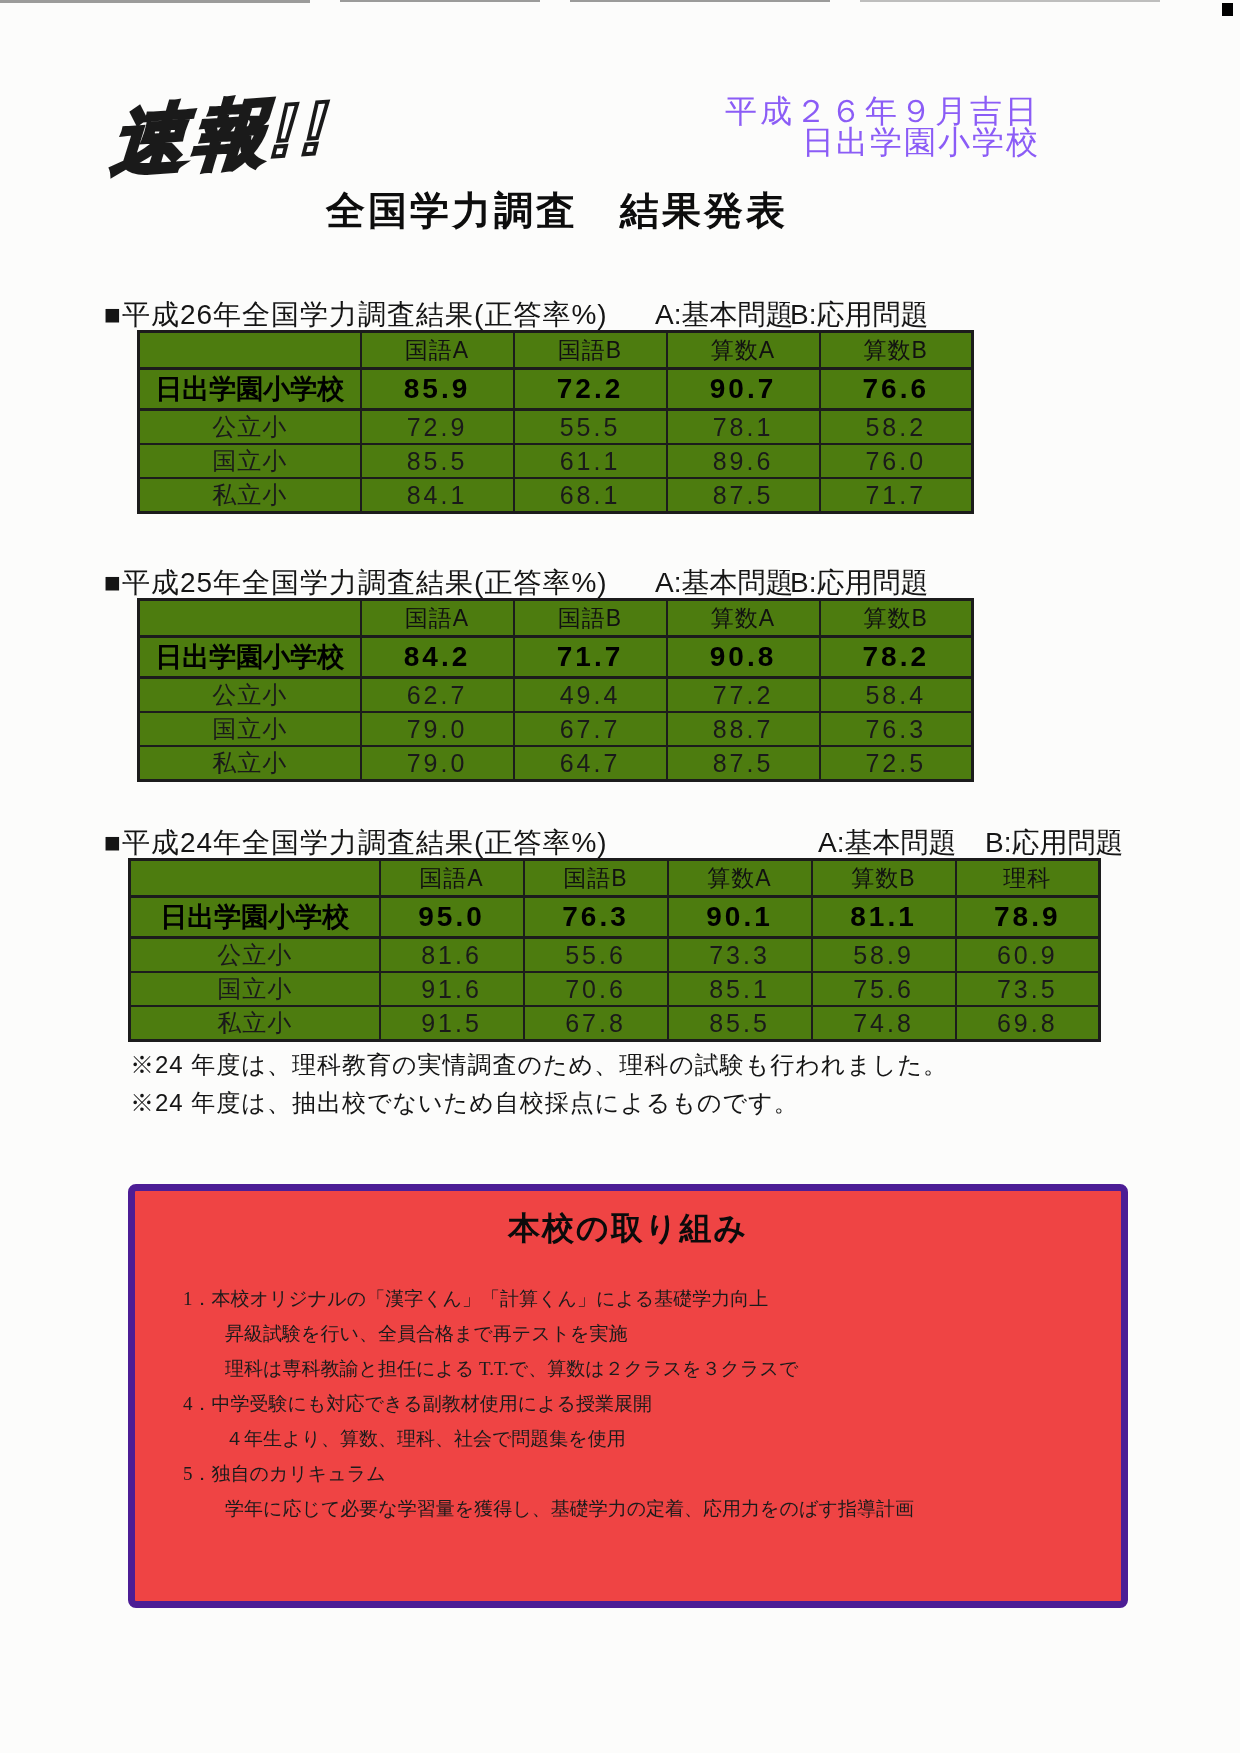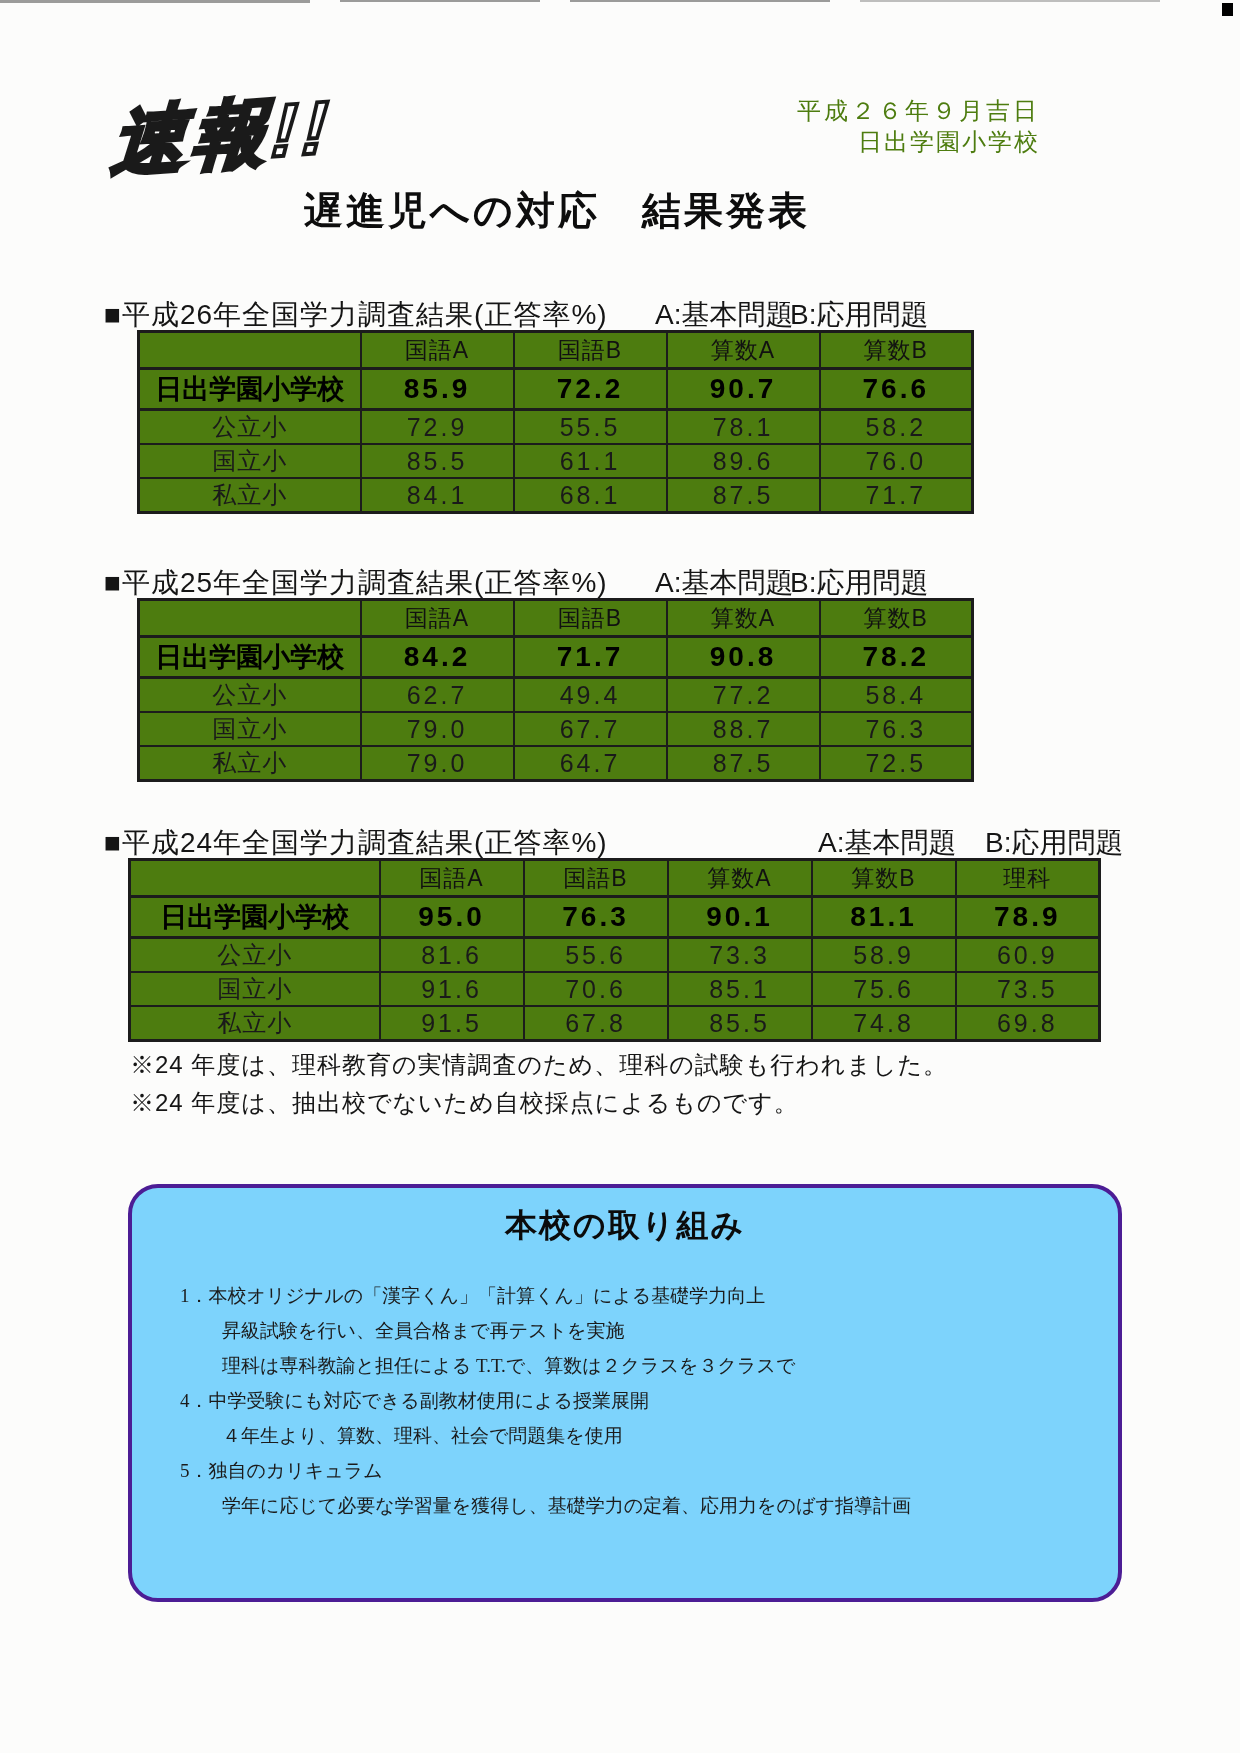--- a/index.html
+++ b/index.html
@@ -17,22 +17,22 @@
     font-size:74px; font-weight:bold; font-style:italic;
     letter-spacing:6px; color:#fff;
     -webkit-text-stroke:4px #1a1a1a;
     text-stroke:4px #1a1a1a;
     transform:rotate(-4deg) skewX(-8deg);
     white-space:nowrap;
   }
   
   .masthead{
     position:absolute; top:96px; right:200px; text-align:right;
-    font-family:"Liberation Serif", serif; font-size:24px; line-height:31px;
-    color:#4d7c0f;
+    font-family:"Liberation Serif", serif; font-size:32px; line-height:31px;
+    color:#8b5cf6;
   }
   .masthead .date{letter-spacing:3px;}
   .masthead .school{letter-spacing:2px;}
   
   .main-title{
     position:absolute; top:184px; left:0; width:1114px; text-align:center;
     font-size:39px; font-weight:bold; letter-spacing:3px; color:#0d0d0d;
   }
   
   .caption{position:absolute; left:0; width:1240px; height:30px; font-size:28px; color:#151515;}
@@ -65,21 +65,21 @@
   .tbl1{top:330px; left:137px;}
   .tbl2{top:598px; left:137px;}
   .tbl3{top:858px; left:128px;}
   .tbl12 col.col-label{width:222px;} .tbl12 col.col-data{width:153px;}
   .tbl3w col.col-label{width:250px;} .tbl3w col.col-data{width:144px;}
   
   .notes{position:absolute; left:130px; top:1046px; font-size:24px; line-height:38px; color:#151515; letter-spacing:1px;}
   
   .init-box{
     position:absolute; left:128px; top:1184px; width:986px; height:410px;
-    border:4px solid #4c1d95; border-radius:30px; background:#7dd3fc;
+    border:7px solid #4c1d95; border-radius:8px; background:#ef4444;
   }
   .init-title{
     margin-top:16px; text-align:center; font-size:32px; font-weight:bold;
     letter-spacing:2px; color:#0b0b0b;
   }
   .init-list{
     margin:30px 30px 0 48px;
     font-family:"Liberation Serif", serif; font-size:19px; line-height:35px;
     color:#1b1b1b;
   }
@@ -97,21 +97,21 @@
   <div class="scan-dash" style="left:860px;top:0;width:300px;height:2px;opacity:.35;"></div>
   <div class="scan-square" style="left:1222px;top:3px;width:11px;height:13px;"></div>
 
   <div class="logo">速報!!</div>
 
   <div class="masthead">
     <div class="date">平成２６年９月吉日</div>
     <div class="school">日出学園小学校</div>
   </div>
 
-  <div class="main-title">遅進児への対応　結果発表</div>
+  <div class="main-title">全国学力調査　結果発表</div>
 
   <div class="caption cap1">
     <span class="cap-text">■平成26年全国学力調査結果(正答率%)</span>
     <span class="legend-a">A:基本問題</span>
     <span class="legend-b">B:応用問題</span>
   </div>
   <div class="caption cap2">
     <span class="cap-text">■平成25年全国学力調査結果(正答率%)</span>
     <span class="legend-a">A:基本問題</span>
     <span class="legend-b">B:応用問題</span>

